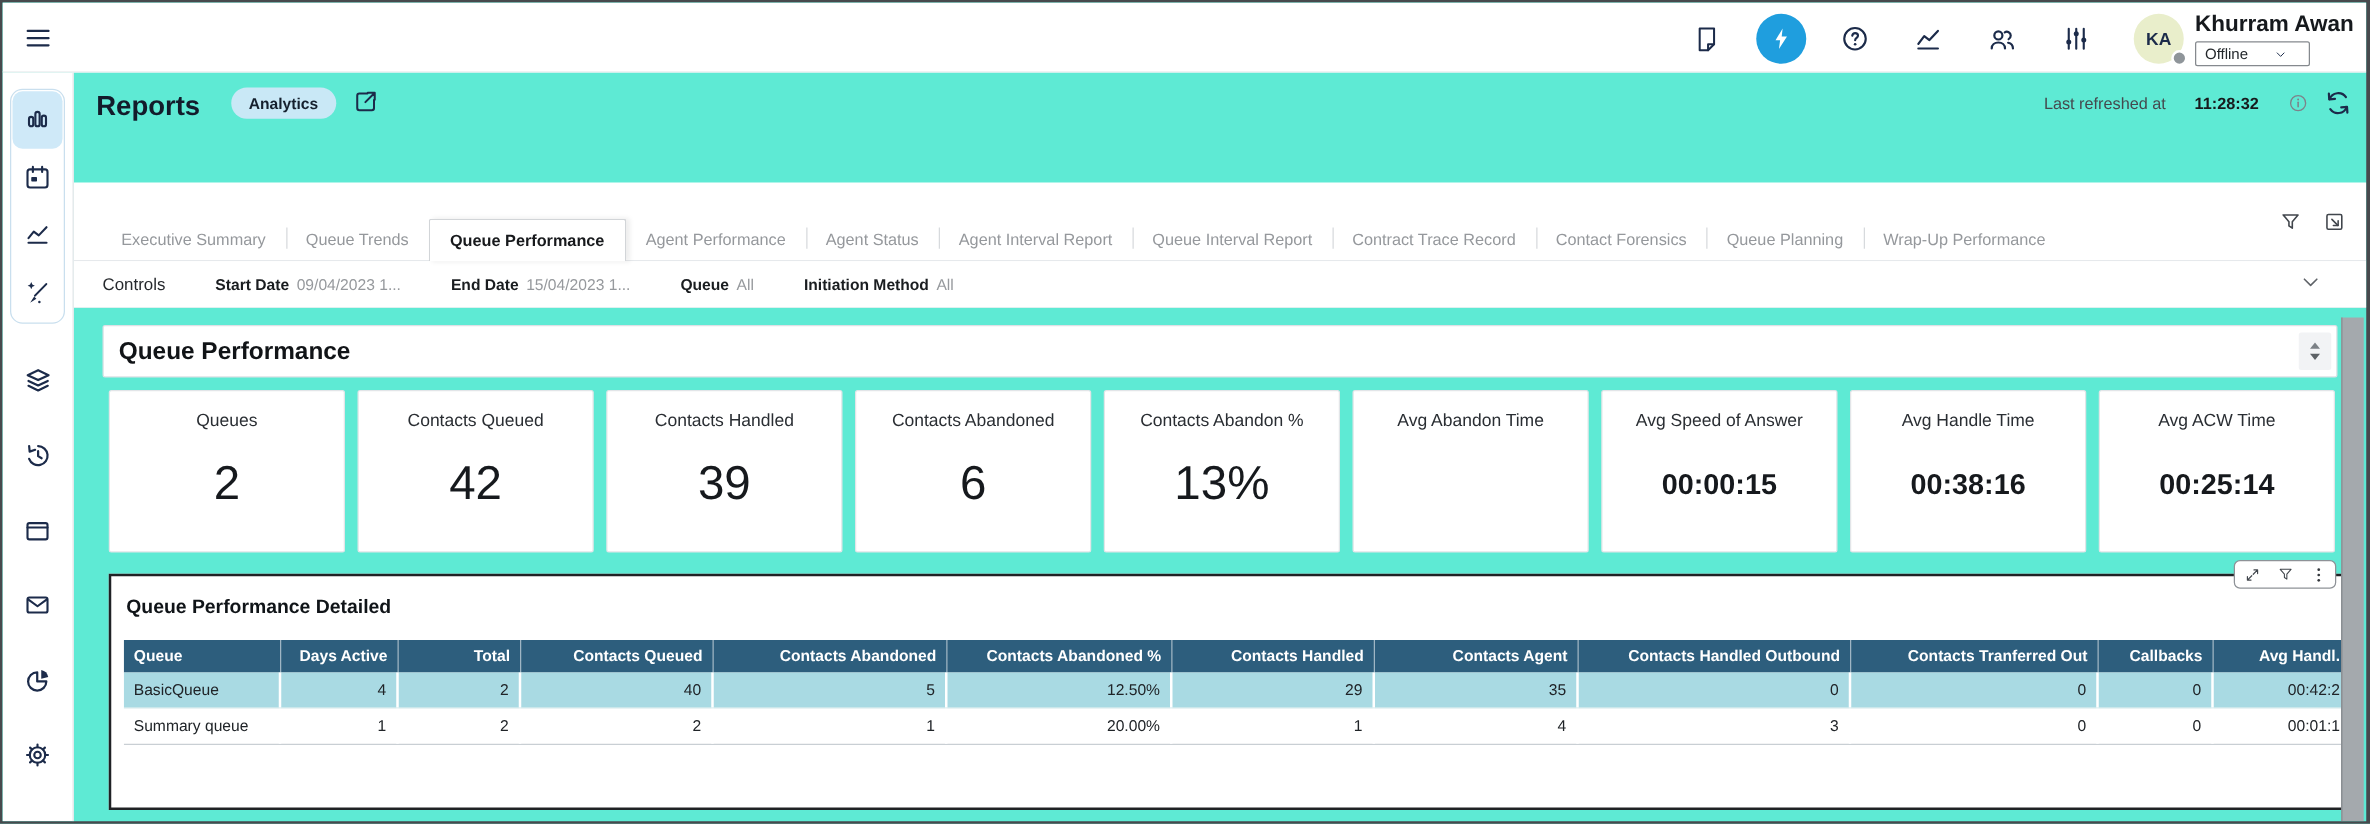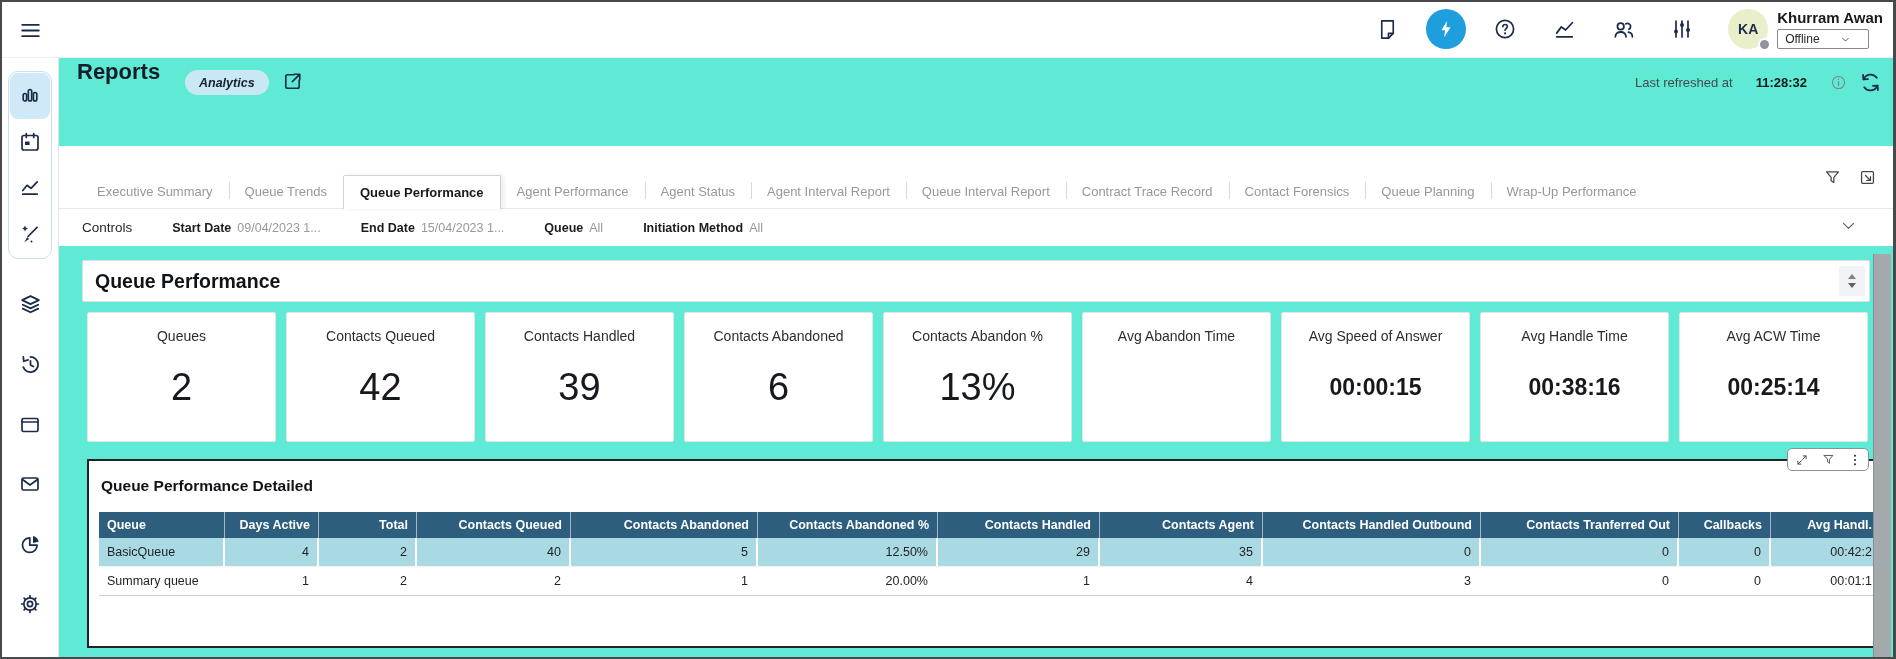--- a/index.html
+++ b/index.html
@@ -15,34 +15,34 @@
   
   .topbar { position:absolute; top:0; left:0; right:0; height:56px; background:#fff; border-bottom:1px solid #eceef0; z-index:10; }
   .hamburger { position:absolute; left:11px; top:11px; width:34px; height:34px; display:flex; align-items:center; justify-content:center; cursor:pointer; }
   .topbar-right { position:absolute; right:10px; top:7px; display:flex; align-items:center; }
   .tb-btn { width:40px; height:40px; margin-left:19px; border-radius:50%; display:flex; align-items:center; justify-content:center; cursor:pointer; }
   .tb-btn.active { background:#1f9ede; }
   .avatar-wrap { position:relative; margin-left:26px; }
   .avatar { width:40px; height:40px; border-radius:50%; background:#e9eecb; color:#1c2b4a; font-size:14px; font-weight:bold; display:flex; align-items:center; justify-content:center; }
   .status-dot { position:absolute; right:-3px; bottom:-2px; width:13px; height:13px; border-radius:50%; background:#8f959a; border:2px solid #fff; }
   .user-col { margin-left:9px; display:flex; flex-direction:column; }
-  .user-name { font-size:15px; font-weight:bold; color:#16191d; }
+  .user-name { font-size:18px; font-weight:bold; color:#16191d; }
   .status-select { margin-top:3px; width:92px; height:20px; border:1px solid #85898e; border-radius:2px; background:#fff; font-size:12px; color:#23272b; display:flex; align-items:center; justify-content:space-between; padding:0 17px 0 7px; cursor:pointer; }
 
   
   .sidebar { position:absolute; top:56px; left:0; width:57px; bottom:0; background:#fff; border-right:1px solid #e3e6e9; z-index:9; }
   .side-group { position:absolute; top:13px; left:6px; width:44px; border:1px solid #c9dfee; border-radius:10px; padding:1px; }
   .s-item { height:46px; display:flex; align-items:center; justify-content:center; cursor:pointer; border-radius:8px; }
   .s-item.active { background:#cfe9f8; }
   .s-solo { position:absolute; left:7px; width:42px; height:42px; display:flex; align-items:center; justify-content:center; cursor:pointer; }
 
   
   .content { position:absolute; left:57px; top:56px; right:0; bottom:0; }
-  .page-title { position:absolute; left:18px; top:1px; font-size:22px; font-weight:bold; color:#131c2b; }
-  .badge { position:absolute; left:126px; top:12px; height:25px; padding:0 14px; border-radius:13px; background:#c9e8f6; color:#15202e; font-size:12.5px; font-weight:bold; display:flex; align-items:center;font-style:italic; }
+  .page-title { position:absolute; left:18px; top:14px; font-size:22px; font-weight:bold; color:#131c2b; }
+  .badge { position:absolute; left:126px; top:12px; height:25px; padding:0 14px; border-radius:13px; background:#c9e8f6; color:#15202e; font-size:12.5px; font-weight:bold; display:flex; align-items:center; }
   .ext-link { position:absolute; left:222px; top:12px; cursor:pointer; }
   .refreshed { position:absolute; right:46px; top:16px; display:flex; align-items:center; gap:23px; font-size:13px; color:#45494e; }
   .refreshed b { color:#17191c; }
   .refresh-btn { position:absolute; right:10px; top:12px; cursor:pointer; }
 
   
   .band { position:absolute; top:88px; left:0; right:0; height:100px; background:#fff; border-bottom:1px solid #ccd1d5; }
   .band-icons { position:absolute; top:22px; right:16px; display:flex; gap:16px; }
   .band-icons > div { cursor:pointer; }
   .tabs-underline { position:absolute; top:62px; left:0; right:0; height:1px; background:#e6e9ec; }

